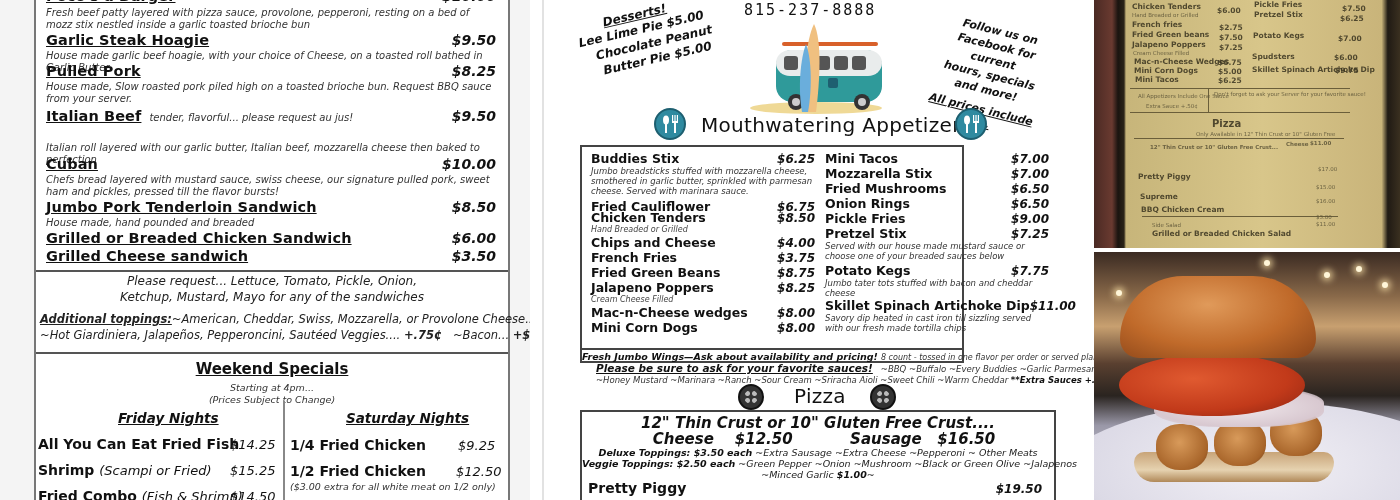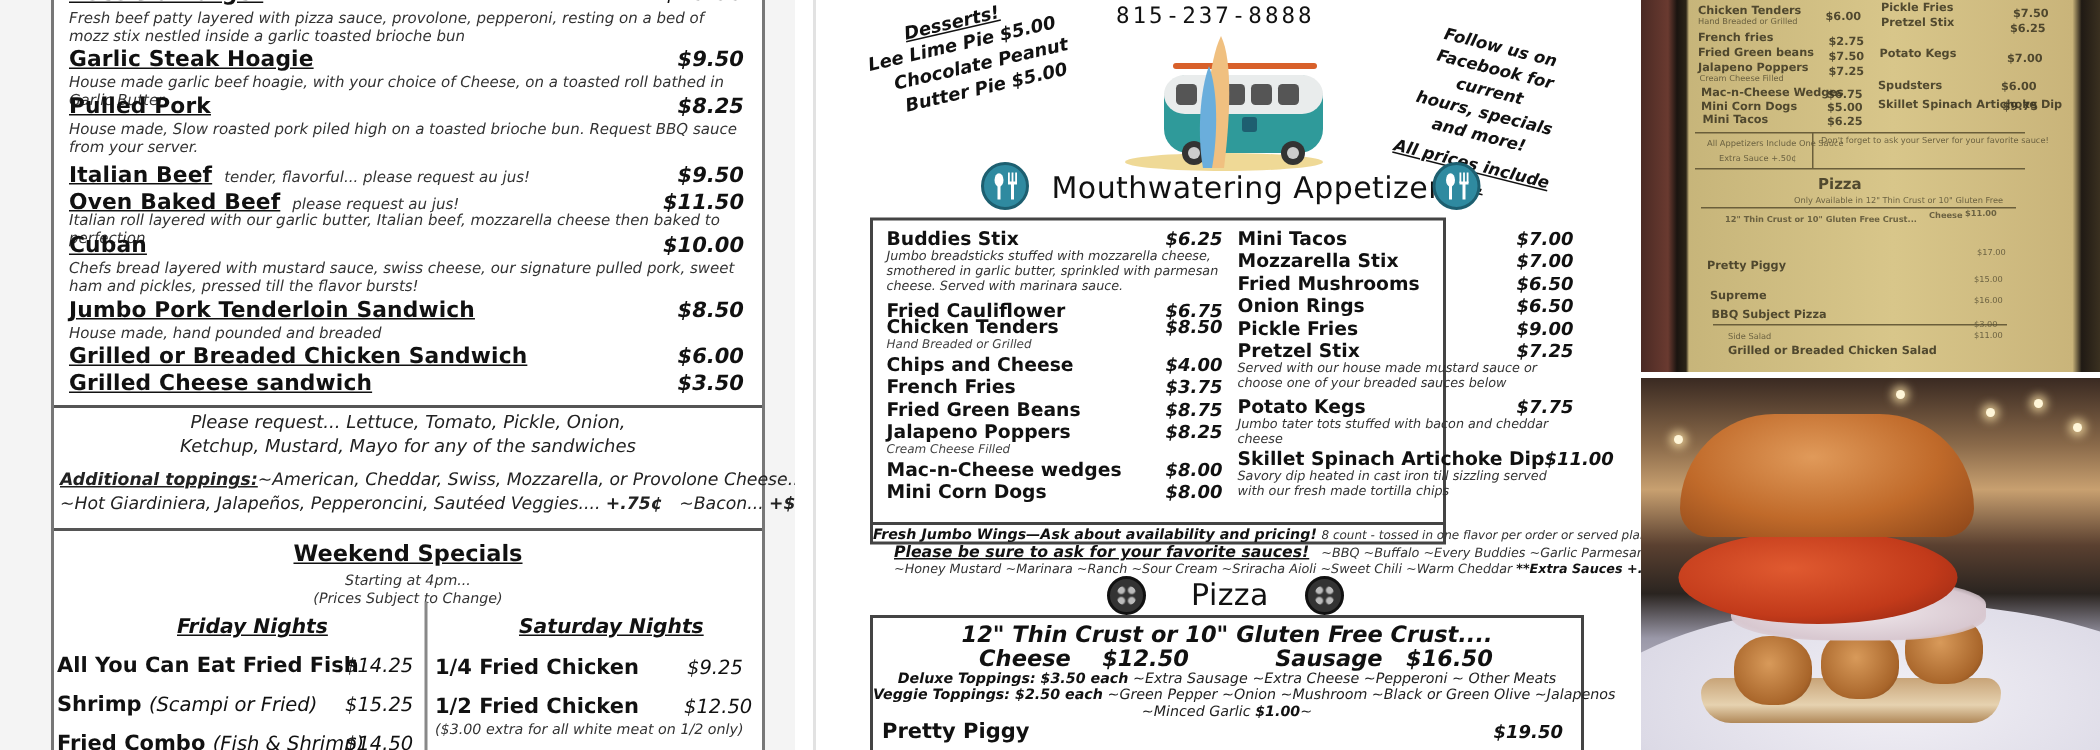--- a/index.html
+++ b/index.html
@@ -126,24 +126,20 @@
         <span class="ltitle">Pulled Pork</span>
         <span class="lprice">$8.25</span>
       </div>
       <div class="ldesc" style="top:91px;">House made, Slow roasted pork piled high on a toasted brioche bun. Request BBQ sauce from your server.</div>
 
       <div class="ltitle-row" style="top:116px;">
         <span><span class="ltitle">Italian Beef</span><span class="inline-note">tender, flavorful... please request au jus!</span></span>
         <span class="lprice">$9.50</span>
       </div>
 
-      <div class="ltitle-row" style="top:134px;">
-        <span><span class="ltitle">Oven Baked Beef</span><span class="inline-note">please request au jus!</span></span>
-        <span class="lprice">$11.50</span>
-      </div>
       <div class="ldesc" style="top:152px;">Italian roll layered with our garlic butter, Italian beef, mozzarella cheese then baked to perfection</div>
 
       <div class="ltitle-row" style="top:166px;">
         <span class="ltitle">Cuban</span>
         <span class="lprice">$10.00</span>
       </div>
       <div class="ldesc" style="top:184px;">Chefs bread layered with mustard sauce, swiss cheese, our signature pulled pork, sweet ham and pickles, pressed till the flavor bursts!</div>
 
       <div class="ltitle-row" style="top:209px;">
         <span class="ltitle">Jumbo Pork Tenderloin Sandwich</span>
@@ -402,21 +398,21 @@
   <div class="pm-text" style="left:118px; top:118px; font-size:10px;">Pizza</div>
   <div class="pm-text pm-sm" style="left:102px; top:131px;">Only Available in 12" Thin Crust or 10" Gluten Free</div>
   <div class="pm-rule" style="left:40px; width:210px; top:138px;"></div>
   <div class="pm-text pm-sm" style="left:56px; top:144px; font-weight:bold;">12" Thin Crust or 10" Gluten Free Crust...</div>
   <div class="pm-text pm-sm" style="left:192px; top:141px; font-weight:bold;">Cheese</div>
   <div class="pm-text pm-sm" style="left:216px; top:140px; font-weight:bold;">$11.00</div>
   <div class="pm-text" style="left:44px; top:172px;">Pretty Piggy</div>
   <div class="pm-text pm-sm" style="left:224px; top:166px;">$17.00</div>
   <div class="pm-text" style="left:46px; top:192px;">Supreme</div>
   <div class="pm-text pm-sm" style="left:222px; top:184px;">$15.00</div>
-  <div class="pm-text" style="left:47px; top:205px;">BBQ Subject Pizza</div>
+  <div class="pm-text" style="left:47px; top:205px;">BBQ Chicken Cream</div>
   <div class="pm-text pm-sm" style="left:222px; top:198px;">$16.00</div>
   <div class="pm-rule" style="left:48px; width:196px; top:216px;"></div>
   <div class="pm-text pm-sm" style="left:58px; top:222px;">Side Salad</div>
   <div class="pm-text pm-sm" style="left:222px; top:214px;">$3.00</div>
   <div class="pm-text" style="left:58px; top:229px;">Grilled or Breaded Chicken Salad</div>
   <div class="pm-text pm-sm" style="left:222px; top:221px;">$11.00</div>
 </div>
 
 <div id="photo-burger">
   <div class="light" style="left:22px; top:38px;"></div>

